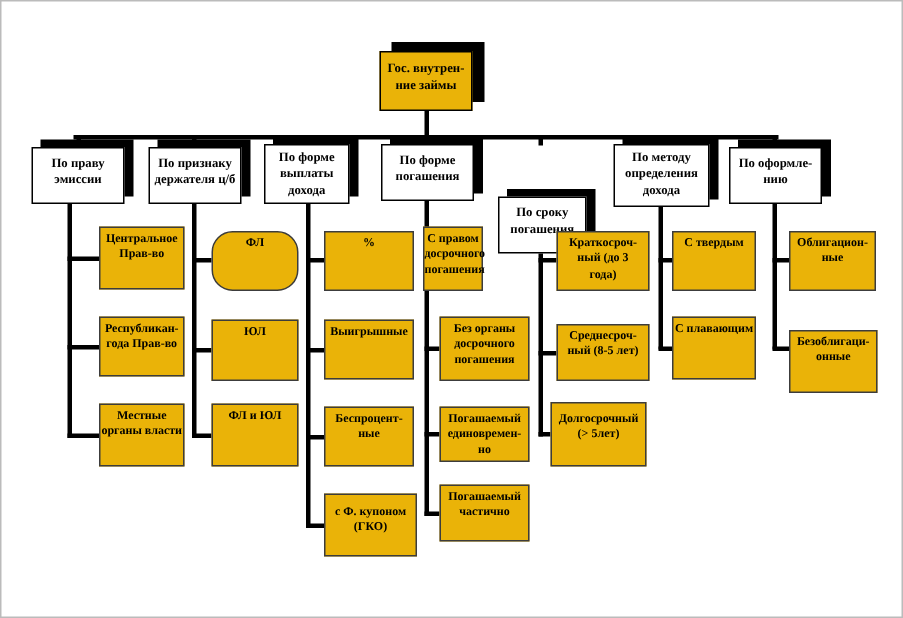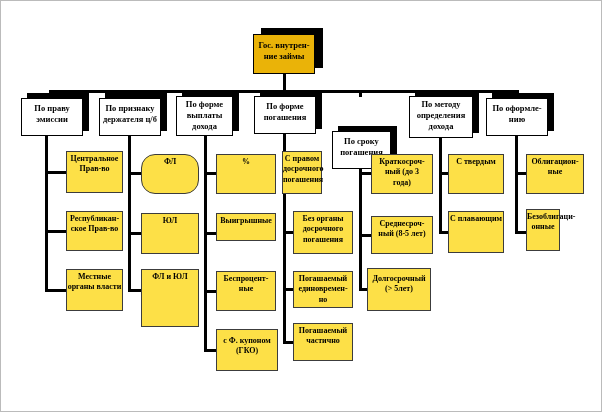--- a/index.html
+++ b/index.html
@@ -15,21 +15,21 @@
     font-weight:bold;font-size:8.5px;line-height:1.3;text-align:center;
     white-space:pre-line;padding-top:4px;box-sizing:border-box;color:#000;
   }
   .rootbox{
     position:absolute;background:#eab308;border:1.5px solid #000;
     box-shadow:8px -6px 0 #000;
     font-weight:bold;font-size:8.5px;line-height:1.35;text-align:center;
     white-space:pre-line;padding-top:5px;box-sizing:border-box;color:#000;
   }
   .cbox{
-    position:absolute;background:#fde047;border:1px solid #3c3c3c;
+    position:absolute;background:#eab308;border:1px solid #3c3c3c;
     font-weight:bold;font-size:8px;line-height:1.3;text-align:center;
     white-space:pre-line;padding-top:2px;box-sizing:border-box;color:#000;
   }
 </style>
 </head>
 <body>
 
 <div id="canvas">
 
   <div class="ln" style="left:282px;top:72px;width:3px;height:18px;"></div>
@@ -95,30 +95,30 @@
 погашения</div>
   <div class="pbox" style="left:408px;top:95px;width:64px;height:42px;padding-top:2px;">По методу
 определения
 дохода</div>
   <div class="pbox" style="left:485px;top:97px;width:62px;height:38px;">По оформле-
 нию</div>
 
   <div class="cbox" style="left:65px;top:150px;width:57px;height:42px;">Центральное
 Прав-во</div>
   <div class="cbox" style="left:65px;top:210px;width:57px;height:40px;">Республикан-
-ское Прав-во</div>
+года Прав-во</div>
   <div class="cbox" style="left:65px;top:268px;width:57px;height:42px;">Местные
 органы власти</div>
 
   <div class="cbox" style="left:140px;top:153px;width:58px;height:40px;border-radius:14px;">ФЛ</div>
   <div class="cbox" style="left:140px;top:212px;width:58px;height:41px;">ЮЛ</div>
-  <div class="cbox" style="left:140px;top:268px;width:58px;height:58px;">ФЛ и ЮЛ</div>
+  <div class="cbox" style="left:140px;top:268px;width:58px;height:42px;">ФЛ и ЮЛ</div>
 
   <div class="cbox" style="left:215px;top:153px;width:60px;height:40px;">%</div>
-  <div class="cbox" style="left:215px;top:212px;width:60px;height:28px;">Выигрышные</div>
+  <div class="cbox" style="left:215px;top:212px;width:60px;height:40px;">Выигрышные</div>
   <div class="cbox" style="left:215px;top:270px;width:60px;height:40px;">Беспроцент-
 ные</div>
   <div class="cbox" style="left:215px;top:328px;width:62px;height:42px;padding-top:6px;">с Ф. купоном
 (ГКО)</div>
 
   <div class="cbox" style="left:281px;top:150px;width:40px;height:43px;">С правом
 досрочного
 погашения</div>
   <div class="cbox" style="left:292px;top:210px;width:60px;height:43px;">Без органы
 досрочного
@@ -135,16 +135,16 @@
   <div class="cbox" style="left:370px;top:215px;width:62px;height:38px;">Среднесроч-
 ный (8-5 лет)</div>
   <div class="cbox" style="left:366px;top:267px;width:64px;height:43px;padding-top:5px;">Долгосрочный
 (&gt; 5лет)</div>
 
   <div class="cbox" style="left:447px;top:210px;width:56px;height:42px;">С плавающим</div>
   <div class="cbox" style="left:447px;top:153px;width:56px;height:40px;">С твердым</div>
 
   <div class="cbox" style="left:525px;top:153px;width:58px;height:40px;">Облигацион-
 ные</div>
-  <div class="cbox" style="left:525px;top:208px;width:34px;height:42px;">Безоблигаци-
+  <div class="cbox" style="left:525px;top:219px;width:59px;height:42px;">Безоблигаци-
 онные</div>
 
 </div>
 
 </body></html>

